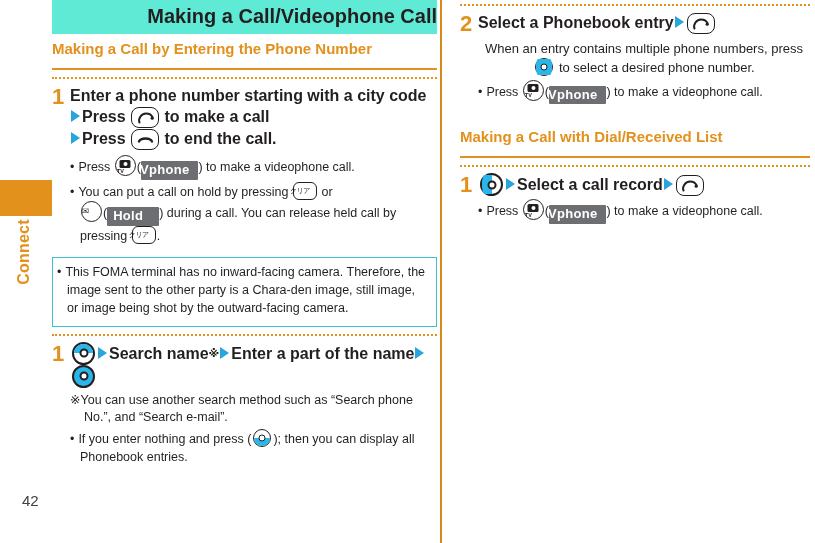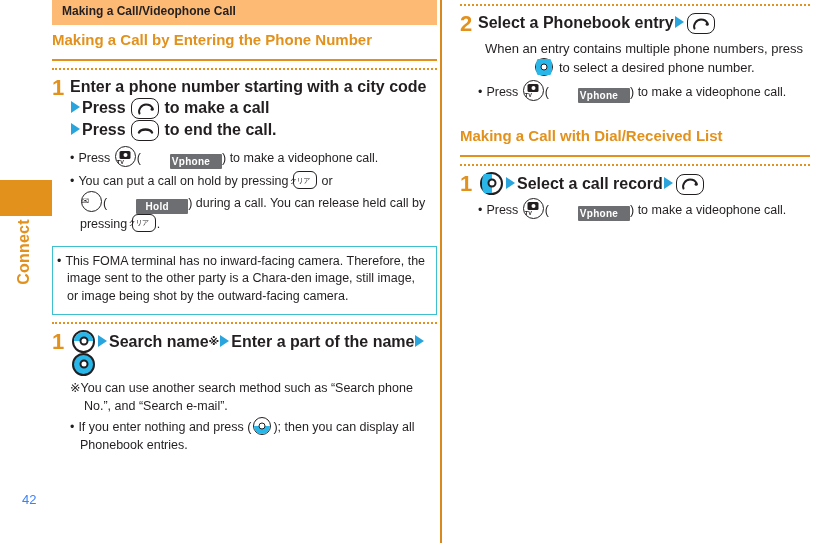--- a/index.html
+++ b/index.html
@@ -11,35 +11,35 @@
   .page{position:absolute;left:0;top:0;width:815px;height:543px;}
 
   
   .edge-tab{position:absolute;left:0;top:180px;width:52px;height:36px;background:#e2911c;}
   .edge-label{
     position:absolute;left:-28px;top:240px;width:110px;height:24px;
     transform:rotate(-90deg);transform-origin:center center;
     color:#e2911c;font-weight:bold;font-size:16px;letter-spacing:.2px;
     text-align:center;
   }
-  .page-num{position:absolute;left:22px;top:492px;font-size:13px;color:#3b82f6;}
+  .page-num{position:absolute;left:22px;top:492px;font-size:15px;color:#404040;}
 
   
   .col-left{position:absolute;left:52px;top:0;width:385px;}
   .col-right{position:absolute;left:460px;top:0;width:350px;}
   .col-divider{position:absolute;left:440px;top:0;width:2px;height:543px;background:#d9881b;}
 
   
   .chapter-bar{
     background:#e2911c;color:#fff;font-weight:bold;font-size:19px;
     padding:6px 0 7px 10px;line-height:1.1;
   }
   .section-bar{
-    background:#fdba74;color:#231f20;font-weight:bold;font-size:12px;
-    padding:5px 0 6px 10px;line-height:1.15;
+    background:#5eead4;color:#231f20;font-weight:bold;font-size:20px;
+    padding:5px 0 6px 10px;line-height:1.15;text-align:right;
   }
   .h3{
     color:#e2911c;font-weight:bold;font-size:15px;
     border-bottom:2px solid #e2911c;padding:6px 0 10px 0;line-height:1.2;
   }
   .dots{
     border-top:2px dotted #e2911c;margin-top:7px;height:0;
   }
 
   
@@ -75,23 +75,23 @@
   .key .glyph{
     position:absolute;left:0;top:0;width:100%;height:100%;
     display:flex;align-items:center;justify-content:center;
     font-size:10px;font-weight:bold;line-height:1;
   }
   .key .glyph svg{display:block;}
   .key .kana{font-size:7px;font-weight:normal;letter-spacing:-.5px;}
 
   .softkey{
     display:inline-block;vertical-align:-3px;
-    background:#6d6e71;color:#fff;font-size:10px;font-weight:bold;
+    background:#6d6e71;color:#fff;font-size:13px;font-weight:bold;
     padding:2px 9px 2px 9px;border-radius:1px;line-height:1.1;
-    letter-spacing:.3px;min-width:34px;text-align:center;margin-left:29px;
+    letter-spacing:.3px;min-width:34px;text-align:center;
   }
 
   .camkey{
     display:inline-block;vertical-align:-5px;width:19px;height:19px;
     border:1.5px solid #231f20;border-radius:50%;position:relative;background:#fff;margin:0 1px;
   }
   .camkey .cam{
     position:absolute;left:50%;top:3.5px;transform:translateX(-50%);
     width:11px;height:8px;background:#231f20;border-radius:1.5px;
   }

